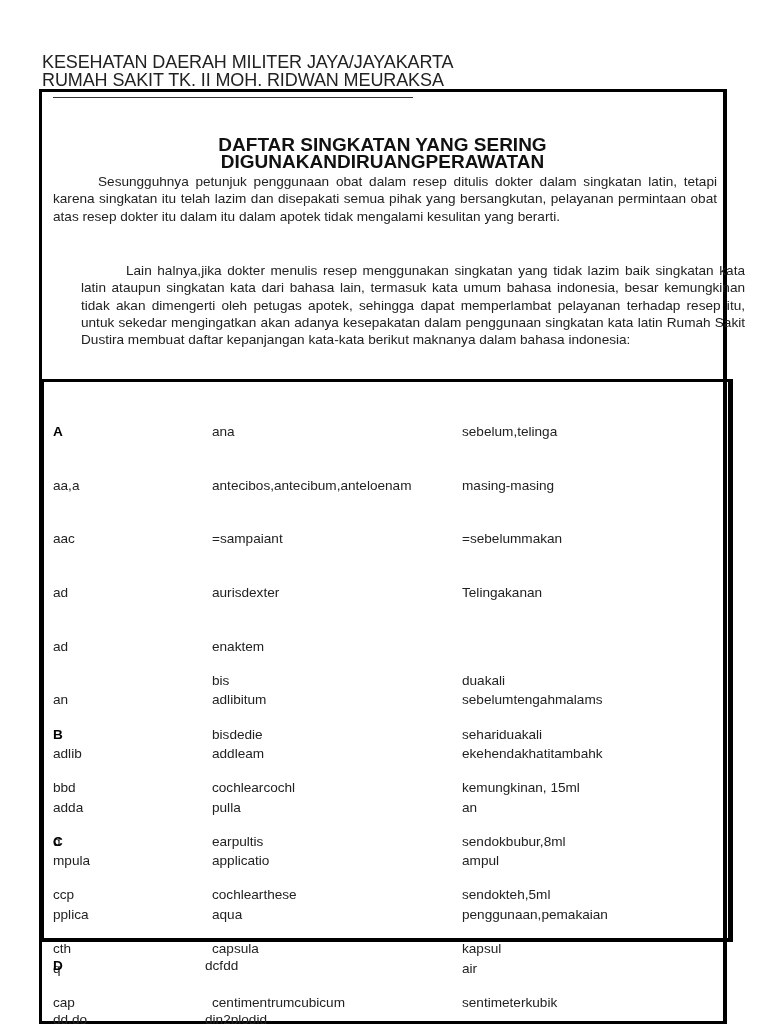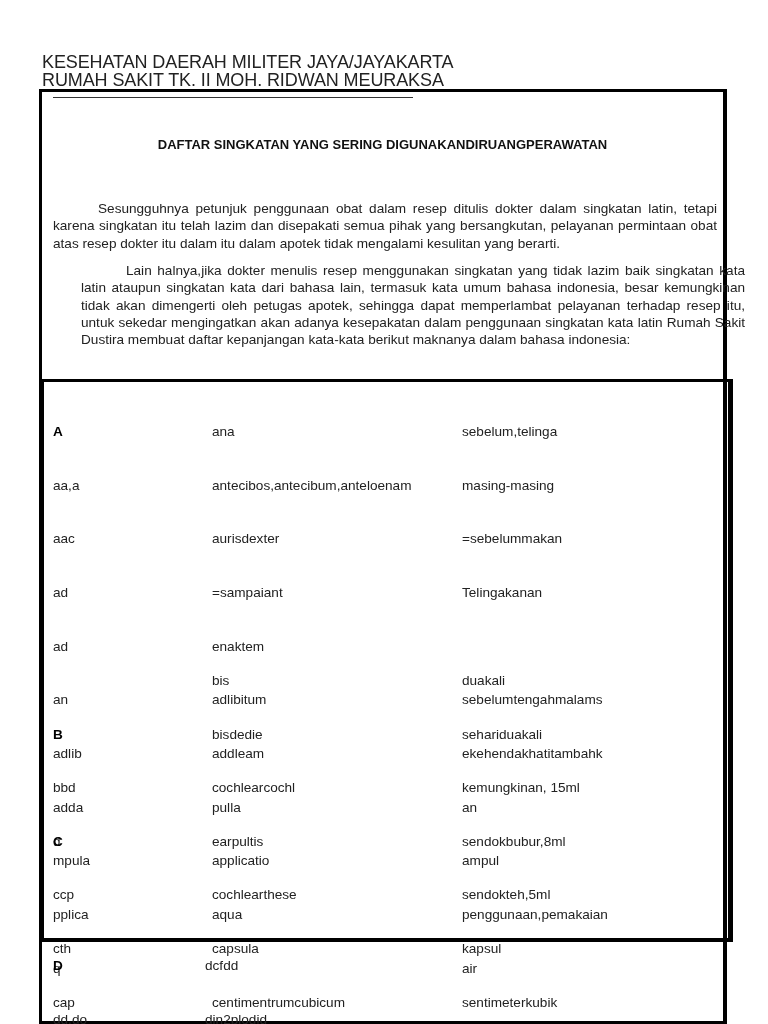--- a/index.html
+++ b/index.html
@@ -13,26 +13,26 @@
   .hdr-rule { position: absolute; left: 53px; top: 97px; width: 360px; height: 1px; background: #333; }
 
   .box-outer { position: absolute; left: 39px; top: 89px; width: 681px; height: 929px;
     border: 3px solid #000; border-right-width: 4px; box-sizing: content-box; }
   .box-table { position: absolute; left: 39px; top: 379px; width: 684px; height: 556px;
     border: 3px solid #000; border-left-width: 5px; border-right-width: 5px; border-bottom-width: 4px; }
   .box-lower { position: absolute; left: 40px; top: 939px; width: 682px; height: 82px;
     border: 2px solid #000; border-top: none; }
 
   .title { position: absolute; left: 60px; width: 645px; top: 136px; text-align: center;
-    font-weight: bold; font-size: 13px; line-height: 17px; color: #111; letter-spacing: 0px; }
+    font-weight: bold; font-size: 19px; line-height: 17px; color: #111; letter-spacing: 0px; }
 
   .para { position: absolute; left: 53px; width: 664px; font-size: 13.6px; line-height: 17.3px;
     text-align: justify; color: #222; }
   .para p { margin: 0; text-indent: 45px; }
-  .p1 { top: 200px; }
+  .p1 { top: 173px; }
   .p2 { top: 262px; margin-left: 28px; }
 
   .col { position: absolute; font-size: 13.6px; line-height: 17.9px; color: #222; white-space: pre; }
   .col div { height: 17.9px; }
   .col .b { font-weight: bold; color: #000; }
   .c1 { left: 53px; }
   .c2 { left: 212px; }
   .c3 { left: 462px; }
 </style>
 </head>
@@ -66,22 +66,22 @@
   <div>an</div>
   <div>adlib</div>
   <div>adda</div>
   <div>mpula</div>
   <div>pplica</div>
   <div>q</div>
 </div>
 <div class="col c2" style="top:387px;">
   <div>ana</div>
   <div>antecibos,antecibum,anteloenam</div>
+  <div>=sampaiant</div>
   <div>aurisdexter</div>
-  <div>=sampaiant</div>
   <div>enaktem</div>
   <div>adlibitum</div>
   <div>addleam</div>
   <div>pulla</div>
   <div>applicatio</div>
   <div>aqua</div>
 </div>
 <div class="col c3" style="top:387px;">
   <div>sebelum,telinga</div>
   <div>masing-masing</div>

